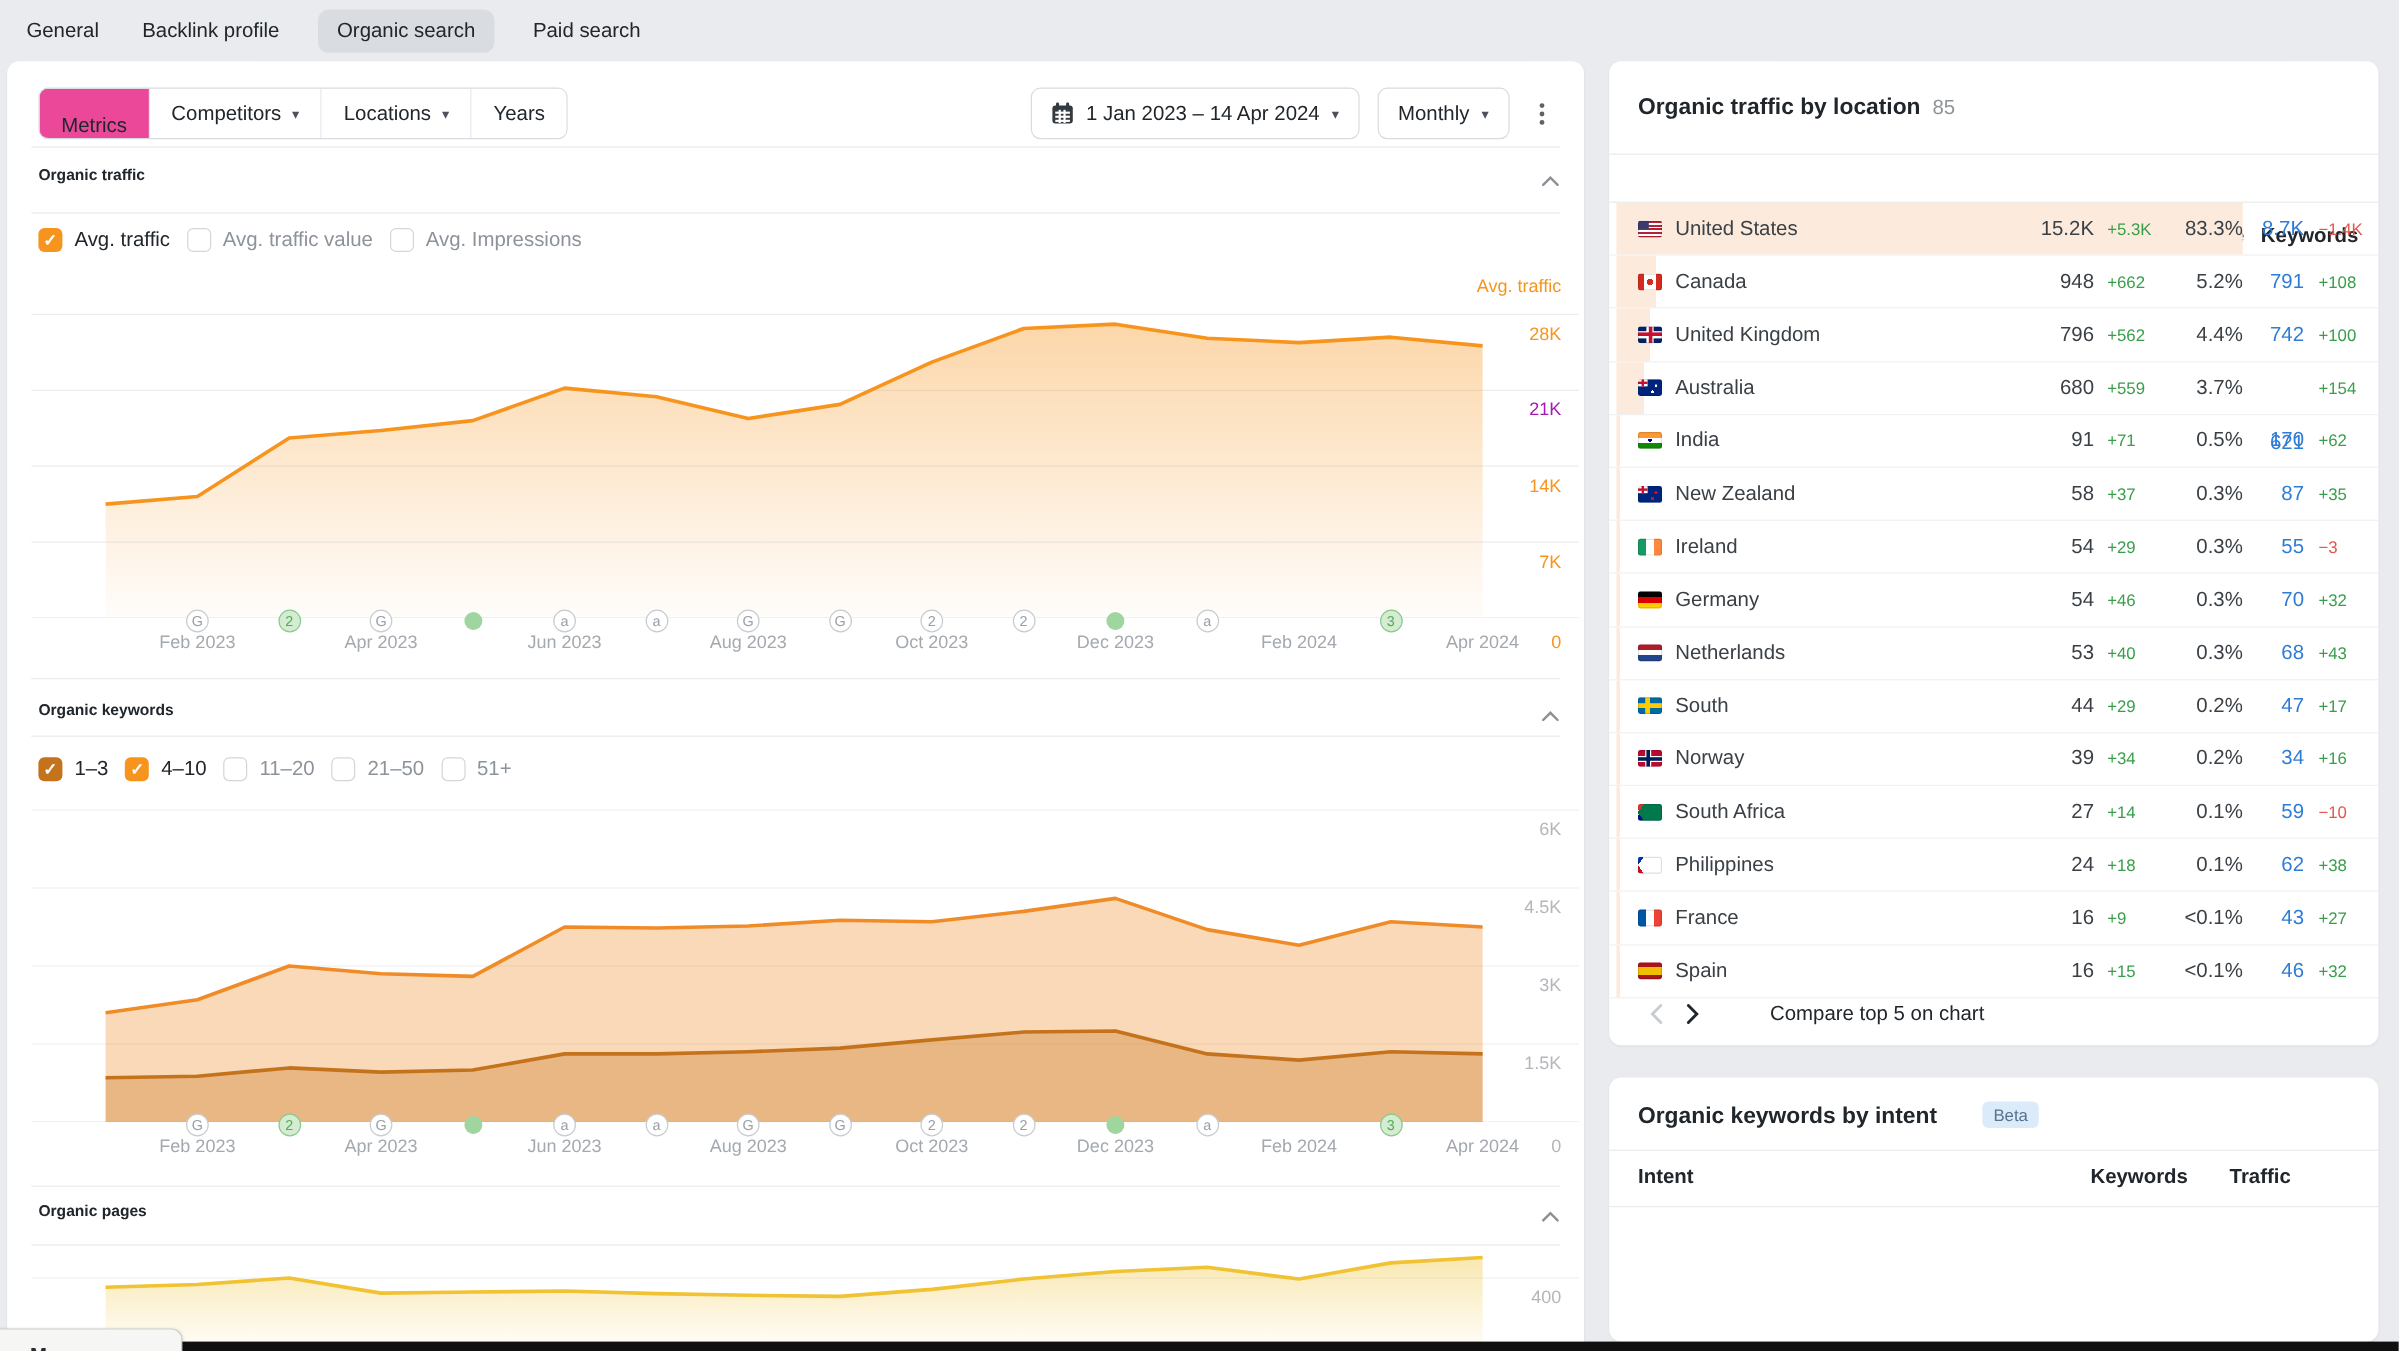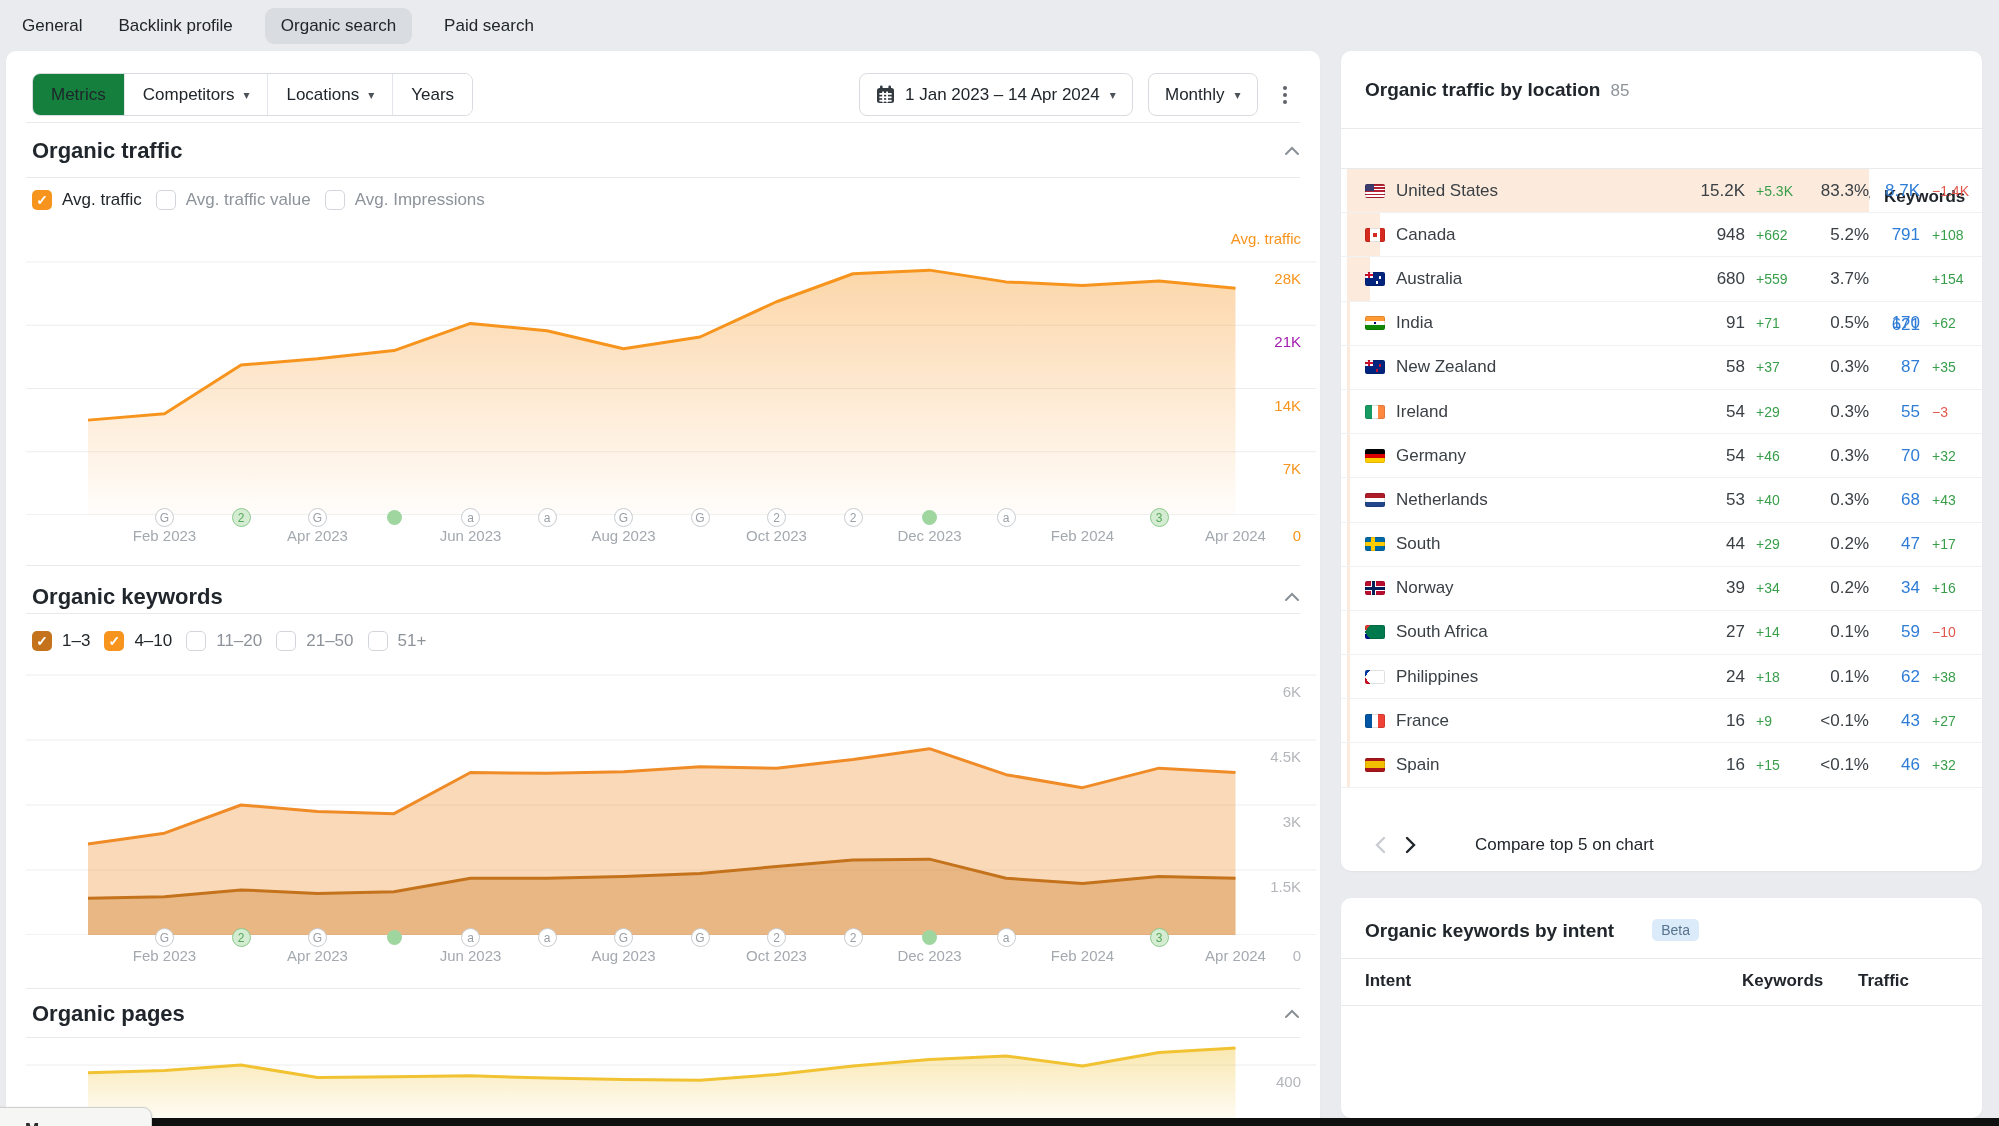--- a/index.html
+++ b/index.html
@@ -15,32 +15,32 @@
   #left-panel{left:6px;top:51px;width:1314px;height:1090px;}
   #loc-panel{left:1341px;top:51px;width:641px;height:820px;}
   #intent-panel{left:1341px;top:898px;width:641px;height:220px;}
   .divider{position:absolute;left:20px;right:20px;height:1px;background:#e8eaec;}
   
   .seg-group{position:absolute;left:26px;top:22px;height:43px;display:flex;align-items:stretch;
     border:1px solid #d8dce0;border-radius:8px;background:#fff;box-sizing:border-box;overflow:hidden;}
   .seg{display:flex;align-items:center;gap:9px;padding:0 18px;font-size:17px;color:#20262b;
     background:#fff;border:none;border-right:1px solid #e2e5e9;cursor:pointer;font-family:inherit;}
   .seg:last-child{border-right:none;}
-  .seg.active{background:#15803d;}
+  .seg.active{background:#ec4899;align-items:flex-end;}
   .caret{font-size:12px;color:#4b5259;line-height:1;}
   .btn{position:absolute;top:22px;height:43px;display:flex;align-items:center;gap:10px;
     border:1px solid #d8dce0;border-radius:8px;background:#fff;font-size:17px;color:#20262b;
     padding:0 16px;box-sizing:border-box;cursor:pointer;font-family:inherit;}
   #date-btn{left:853px;}
   #gran-btn{left:1142px;}
   .kebab{position:absolute;left:1266px;top:31px;width:26px;height:26px;display:flex;flex-direction:column;
     align-items:center;justify-content:center;gap:3px;cursor:pointer;}
   .kebab i{width:4px;height:4px;border-radius:50%;background:#5f6368;}
   
-  .sec-h{position:absolute;left:26px;font-size:22px;font-weight:bold;color:#20262b;}
+  .sec-h{position:absolute;left:26px;font-size:13px;font-weight:bold;color:#20262b;}
   .chev-up{position:absolute;left:1278px;width:16px;height:10px;cursor:pointer;}
   .cb-row{position:absolute;left:26px;display:flex;align-items:center;gap:14px;height:22px;}
   .cb-item{display:flex;align-items:center;gap:10px;cursor:pointer;}
   .cb{width:20px;height:20px;border-radius:5px;box-sizing:border-box;border:1px solid #d2d6db;background:#fff;
     display:flex;align-items:center;justify-content:center;font-size:14px;color:#fff;font-weight:bold;}
   .cb.on{border:none;background:#f7941d;}
   .cb.on.dark{background:#c4731c;}
   .cb-label{font-size:17px;color:#20262b;}
   .cb-label.off{color:#8d939a;}
   .chart{position:absolute;left:20px;}
@@ -350,20 +350,30 @@
           <span class="hl" style="width: 32.604px;"></span>
           <span class="flag f-ca"></span>
           <span class="cell" style="left: 55px;">Canada</span>
           <span class="cell" style="right: 237px;">948</span>
           <span class="chg g" style="left: 415px;">+662</span>
           <span class="cell" style="right: 113px;">5.2%</span>
           <span class="cell kblue" style="right: 62px;">791</span>
           <span class="chg g" style="left: 591px;">+108</span>
         </div>
         <div class="lrow">
+          <span class="hl" style="width: 27.588px;"></span>
+          <span class="flag f-gb"></span>
+          <span class="cell" style="left: 55px;">United Kingdom</span>
+          <span class="cell" style="right: 237px;">796</span>
+          <span class="chg g" style="left: 415px;">+562</span>
+          <span class="cell" style="right: 113px;">4.4%</span>
+          <span class="cell kblue" style="right: 62px;">742</span>
+          <span class="chg g" style="left: 591px;">+100</span>
+        </div>
+        <div class="lrow">
           <span class="hl" style="width: 23.199px;"></span>
           <span class="flag f-au"></span>
           <span class="cell" style="left: 55px;">Australia</span>
           <span class="cell" style="right: 237px;">680</span>
           <span class="chg g" style="left: 415px;">+559</span>
           <span class="cell" style="right: 113px;">3.7%</span>
           <span class="cell kblue" style="right: 62px; margin-top: 46px;">621</span>
           <span class="chg g" style="left: 591px;">+154</span>
         </div>
         <div class="lrow">

